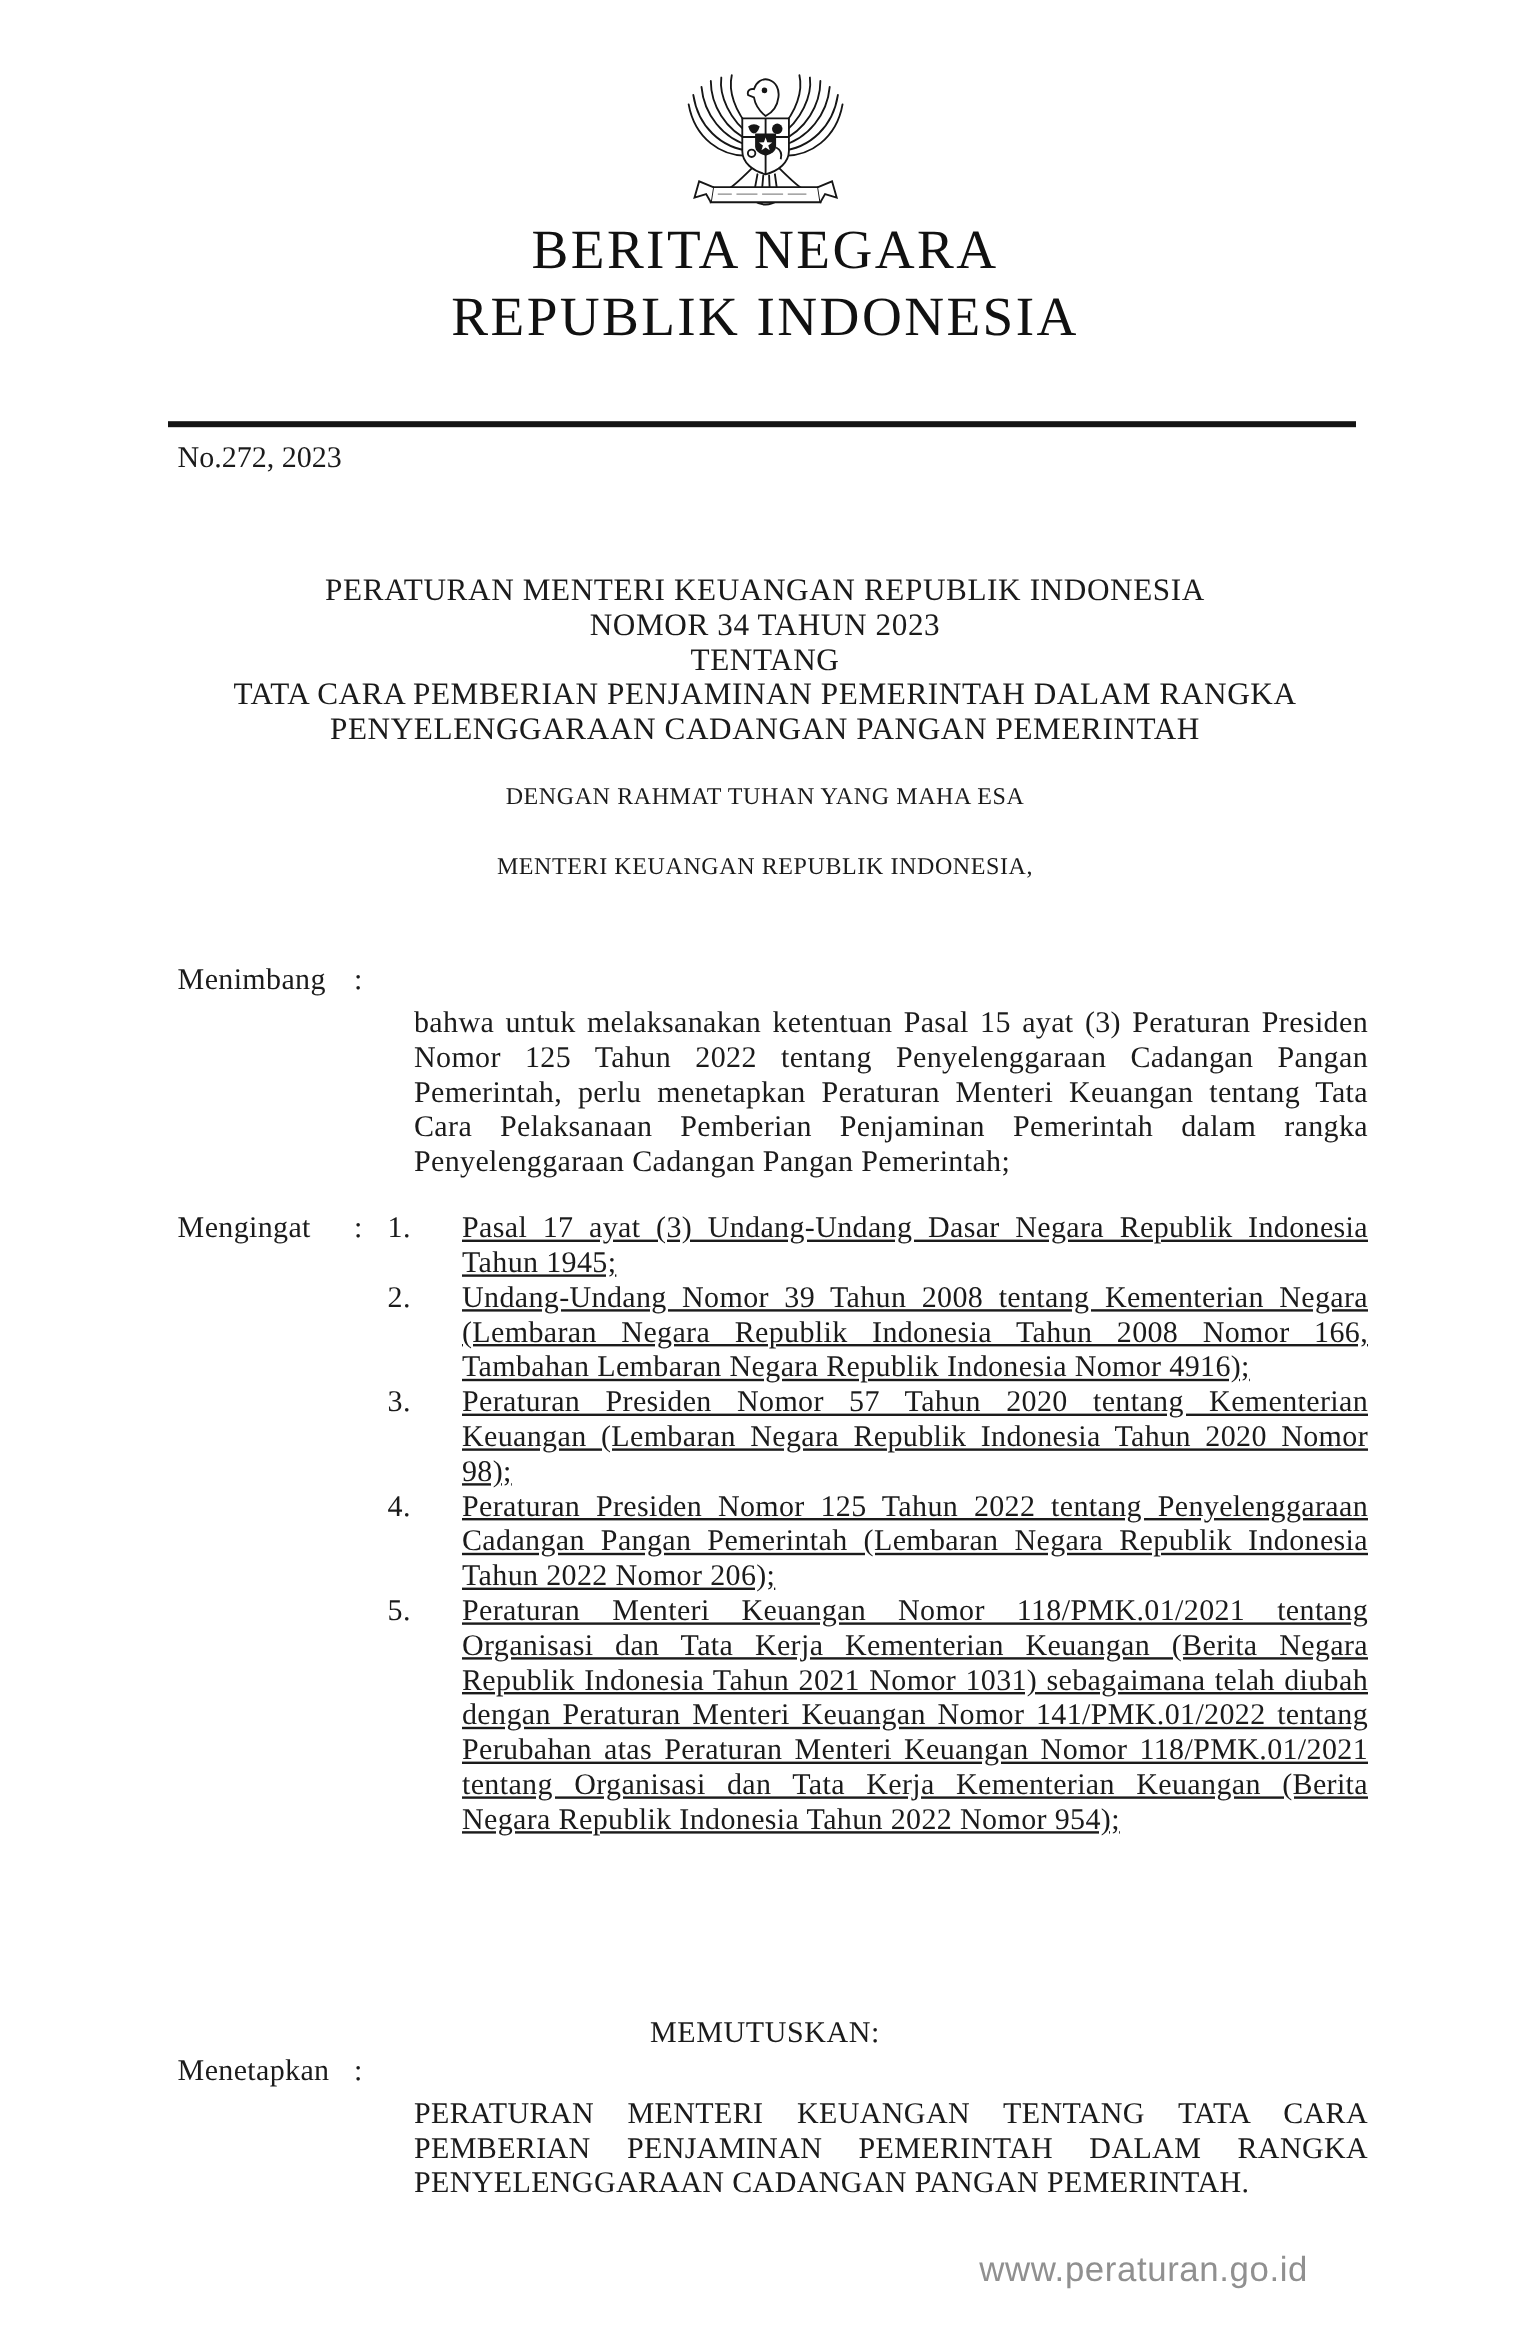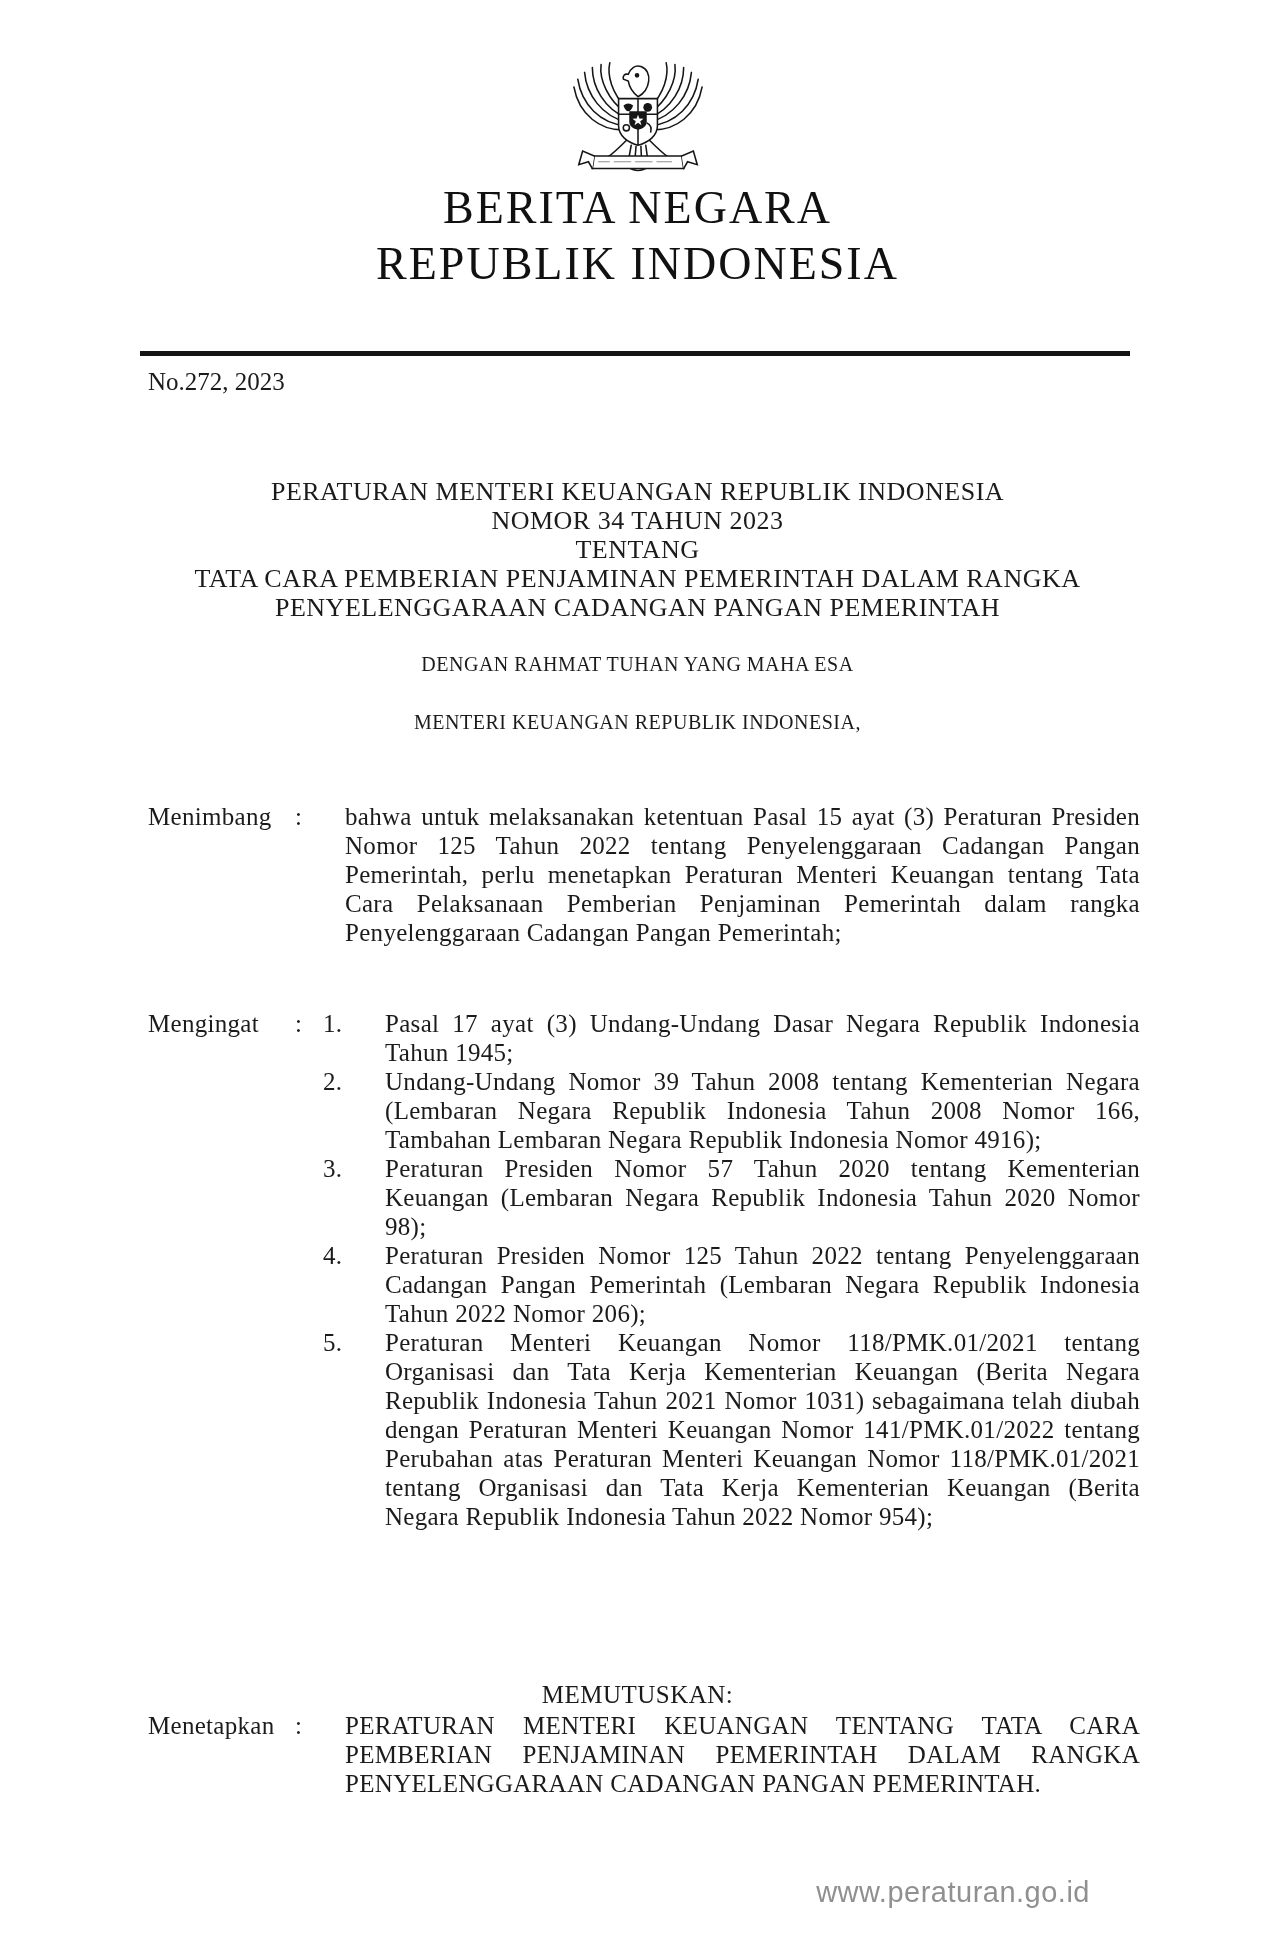--- a/index.html
+++ b/index.html
@@ -42,26 +42,26 @@
   .invocation { top:653px; }
   .authority  { top:711px; }
   .decision-heading { top:1681px; font-size:25px; }
 
   .clause-row { position:absolute; left:140px; width:1000px; font-size:25px; line-height:29px; letter-spacing:0.3px; }
   .clause-row.menimbang  { top:802px; }
   .clause-row.mengingat  { top:1009px; }
   .clause-row.menetapkan { top:1711px; }
   .clause-label { position:absolute; left:8px; top:0; white-space:nowrap; }
   .clause-colon { position:absolute; left:155px; top:0; }
-  .clause-body  { margin-left:205px; width:795px; text-align:justify; }
+  .clause-body  { margin-left:205px; width:795px; text-align:justify;margin-top:36px; }
 
   .legal-list { margin-left:183px; width:817px; }
   .legal-item { position:relative; padding-left:62px; width:755px; box-sizing:content-box; }
   .legal-item-no { position:absolute; left:0; top:0; }
-  .legal-item-text { text-align:justify; }
+  .legal-item-text { text-align:justify;text-decoration:underline; }
 
   .watermark {
     position:absolute; top:1876px; right:185px;
     font-family:"Liberation Sans", sans-serif;
     font-size:29px; color:#909090; letter-spacing:0.5px;margin-left:48px;
   }
 </style>
 </head>
 <body>
 

